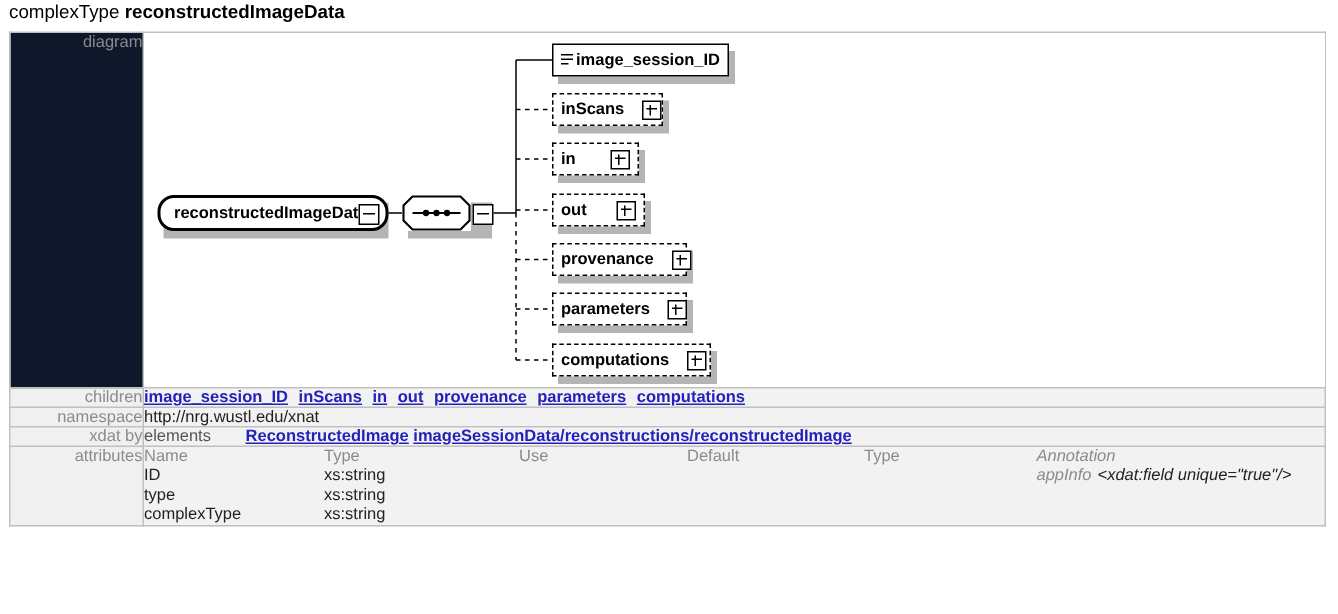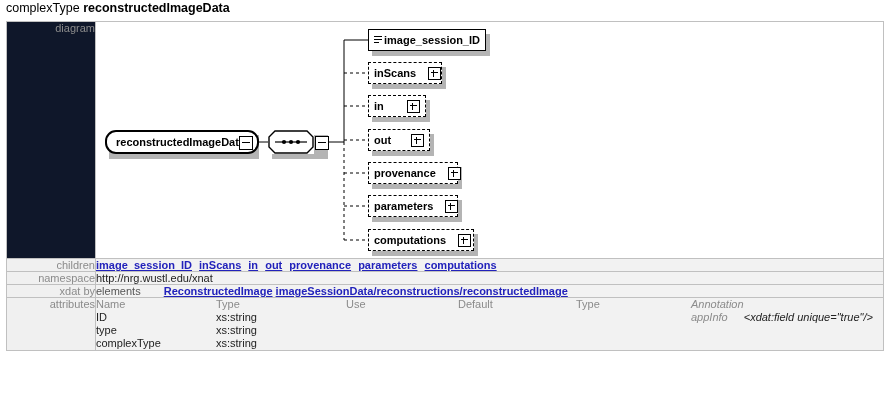--- a/index.html
+++ b/index.html
@@ -202,21 +202,21 @@
   }
   .attr-grid td { padding: 0 0 1px 0; vertical-align: top; white-space: nowrap; }
   .attr-grid .hdr { color: #8b8b8b; }
   .attr-grid .val { color: #222; }
   .c-name  { width: 120px; }
   .c-type  { width: 130px; }
   .c-use   { width: 112px; }
   .c-def   { width: 118px; }
   .c-fix   { width: 115px; }
   .c-ann   { width: auto; font-style: italic; }
-  .ann-kind { color: #8b8b8b; margin-right: 16px; }
+  .ann-kind { color: #8b8b8b; margin-right: 4px; }
   .ann-val  { color: #222; }
 </style>
 </head>
 <body>
 
 <div id="page">
 
   <div class="title-bar">
     <span class="title-kind">complexType</span>
     <span class="title-name">reconstructedImageData</span>

